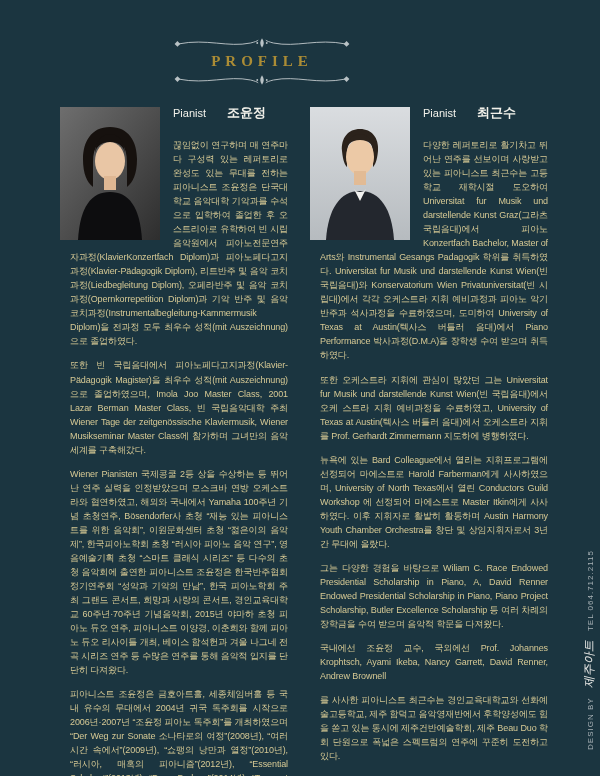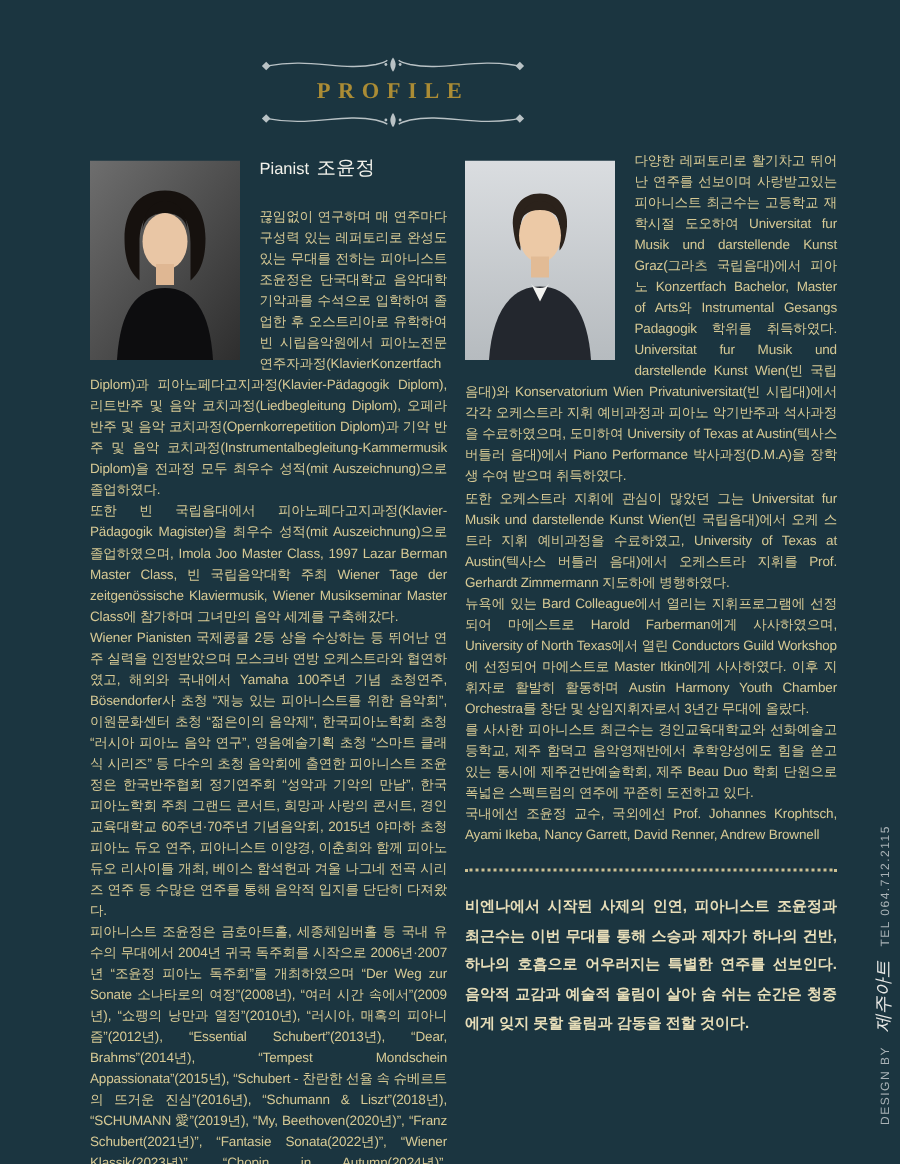--- a/index.html
+++ b/index.html
@@ -18,23 +18,23 @@
   }
   .col { position:absolute; top:100px; }
   .col-left  { left:60px;  width:238px; }
   .col-right { left:310px; width:248px; }
   .photo {
     float:left; width:100px; height:133px; margin:7px 13px 8px 0;
     display:block;
   }
   .profile-header { color:#f2f1ea; padding-top:3px; margin-bottom:16px; }
   .profile-role { font-size:11px; font-weight:normal; }
-  .profile-name { font-size:13px; font-weight:normal; margin-left:5px; }
+  .profile-name { font-size:13px; font-weight:bold; margin-left:21px; }
   .bio p {
-    margin:0; text-align:justify;
+    margin:10px; text-align:justify;
     font-size:9px; line-height:1.56; letter-spacing:-0.1px;
     color:#d6c994;
   }
   .divider {
     border:0; border-top:2px dotted #cdc194;
     margin:16px 0 14px 0; clear:both;
   }
   .closing {
     font-size:10px; font-weight:bold; line-height:1.95;
     color:#e6ddb8; text-align:justify; margin:0;
@@ -101,21 +101,21 @@
       <ellipse cx="50" cy="54" rx="15" ry="19" fill="#e9c6a5"></ellipse>
       <path d="M35 48 C35 34 42 27 50 27 C58 27 65 34 65 48 C65 41 60 35 50 35 C40 35 35 41 35 48 Z" fill="#16110e"></path>
       <rect x="44" y="69" width="12" height="14" fill="#dfb793"></rect>
       <path d="M18 133 C20 100 31 85 50 85 C69 85 80 100 82 133 Z" fill="#0d0d0f"></path>
     </svg>
     <div class="profile-header">
       <span class="profile-role">Pianist</span><span class="profile-name">조윤정</span>
     </div>
     <div class="bio">
       <p>끊임없이 연구하며 매 연주마다 구성력 있는 레퍼토리로 완성도 있는 무대를 전하는 피아니스트 조윤정은 단국대학교 음악대학 기악과를 수석으로 입학하여 졸업한 후 오스트리아로 유학하여 빈 시립음악원에서 피아노전문연주자과정(KlavierKonzertfach Diplom)과 피아노페다고지과정(Klavier-Pädagogik Diplom), 리트반주 및 음악 코치과정(Liedbegleitung Diplom), 오페라반주 및 음악 코치과정(Opernkorrepetition Diplom)과 기악 반주 및 음악 코치과정(Instrumentalbegleitung-Kammermusik Diplom)을 전과정 모두 최우수 성적(mit Auszeichnung)으로 졸업하였다.</p>
-      <p>또한 빈 국립음대에서 피아노페다고지과정(Klavier-Pädagogik Magister)을 최우수 성적(mit Auszeichnung)으로 졸업하였으며, Imola Joo Master Class, 1997 Lazar Berman Master Class, 빈 국립음악대학 주최 Wiener Tage der zeitgenössische Klaviermusik, Wiener Musikseminar Master Class에 참가하며 그녀만의 음악 세계를 구축해갔다.</p>
+      <p>또한 빈 국립음대에서 피아노페다고지과정(Klavier-Pädagogik Magister)을 최우수 성적(mit Auszeichnung)으로 졸업하였으며, Imola Joo Master Class, 2001 Lazar Berman Master Class, 빈 국립음악대학 주최 Wiener Tage der zeitgenössische Klaviermusik, Wiener Musikseminar Master Class에 참가하며 그녀만의 음악 세계를 구축해갔다.</p>
       <p>Wiener Pianisten 국제콩쿨 2등 상을 수상하는 등 뛰어난 연주 실력을 인정받았으며 모스크바 연방 오케스트라와 협연하였고, 해외와 국내에서 Yamaha 100주년 기념 초청연주, Bösendorfer사 초청 “재능 있는 피아니스트를 위한 음악회”, 이원문화센터 초청 “젊은이의 음악제”, 한국피아노학회 초청 “러시아 피아노 음악 연구”, 영음예술기획 초청 “스마트 클래식 시리즈” 등 다수의 초청 음악회에 출연한 피아니스트 조윤정은 한국반주협회 정기연주회 “성악과 기악의 만남”, 한국 피아노학회 주최 그랜드 콘서트, 희망과 사랑의 콘서트, 경인교육대학교 60주년·70주년 기념음악회, 2015년 야마하 초청 피아노 듀오 연주, 피아니스트 이양경, 이춘희와 함께 피아노 듀오 리사이틀 개최, 베이스 함석헌과 겨울 나그네 전곡 시리즈 연주 등 수많은 연주를 통해 음악적 입지를 단단히 다져왔다.</p>
       <p>피아니스트 조윤정은 금호아트홀, 세종체임버홀 등 국내 유수의 무대에서 2004년 귀국 독주회를 시작으로 2006년·2007년 “조윤정 피아노 독주회”를 개최하였으며 “Der Weg zur Sonate 소나타로의 여정”(2008년), “여러 시간 속에서”(2009년), “쇼팽의 낭만과 열정”(2010년), “러시아, 매혹의 피아니즘”(2012년), “Essential Schubert”(2013년), “Dear, Brahms”(2014년), “Tempest Mondschein Appassionata”(2015년), “Schubert - 찬란한 선율 속 슈베르트의 뜨거운 진심”(2016년), “Schumann &amp; Liszt”(2018년), “SCHUMANN 愛”(2019년), “My, Beethoven(2020년)”, “Franz Schubert(2021년)”, “Fantasie Sonata(2022년)”, “Wiener Klassik(2023년)”, “Chopin in Autumn(2024년)”, “Inspiration(2025년)” 등 매년 테마가 있는 이색적인 독주회를 개최하여 섬세한 음악상을 선보였다. 또한 2020년, 피아노 트리오 “Trio Music Friends”를 창단하여 통찰력 있는 해석과 뛰어난 연주력으로 청중들에게 호평을 받았으며 꾸준한 연주 활동을 펼치고 있다.</p>
 
     </div>
   </div>
 
   <div class="col col-right">
     <svg class="photo" viewBox="0 0 100 133" preserveAspectRatio="none">
       <defs>
         <linearGradient id="bgR" x1="0" y1="0" x2="0" y2="1">
@@ -124,26 +124,30 @@
         </linearGradient>
       </defs>
       <rect width="100" height="133" fill="url(#bgR)"></rect>
       <path d="M50 22 C38 22 31 31 32 44 C33 54 35 58 37 60 L37 46 C37 36 43 30 50 30 C57 30 63 36 63 46 L63 60 C65 58 67 54 68 44 C69 31 62 22 50 22 Z" fill="#2b221b"></path>
       <ellipse cx="50" cy="50" rx="14" ry="18" fill="#ecc9a6"></ellipse>
       <path d="M36 46 C36 33 43 27 50 27 C57 27 64 33 64 46 C64 38 59 33 50 33 C41 33 36 38 36 46 Z" fill="#2b221b"></path>
       <rect x="44" y="64" width="12" height="14" fill="#e2bb95"></rect>
       <path d="M16 133 C18 102 30 84 50 84 C70 84 82 102 84 133 Z" fill="#23272e"></path>
       <path d="M44 82 L50 94 L56 82 C54 86 46 86 44 82 Z" fill="#f2f2f0"></path>
     </svg>
+    <div class="profile-header">
+      <span class="profile-role">Pianist</span><span class="profile-name">최근수</span>
+    </div>
     <div class="bio">
       <p>다양한 레퍼토리로 활기차고 뛰어난 연주를 선보이며 사랑받고있는 피아니스트 최근수는 고등학교 재학시절 도오하여 Universitat fur Musik und darstellende Kunst Graz(그라츠 국립음대)에서 피아노 Konzertfach Bachelor, Master of Arts와 Instrumental Gesangs Padagogik 학위를 취득하였다. Universitat fur Musik und darstellende Kunst Wien(빈 국립음대)와 Konservatorium Wien Privatuniversitat(빈 시립대)에서 각각 오케스트라 지휘 예비과정과 피아노 악기반주과 석사과정을 수료하였으며, 도미하여 University of Texas at Austin(텍사스 버틀러 음대)에서 Piano Performance 박사과정(D.M.A)을 장학생 수여 받으며 취득하였다.</p>
       <p>또한 오케스트라 지휘에 관심이 많았던 그는 Universitat fur Musik und darstellende Kunst Wien(빈 국립음대)에서 오케 스트라 지휘 예비과정을 수료하였고, University of Texas at Austin(텍사스 버틀러 음대)에서 오케스트라 지휘를 Prof. Gerhardt Zimmermann 지도하에 병행하였다.</p>
       <p>뉴욕에 있는 Bard Colleague에서 열리는 지휘프로그램에 선정되어 마에스트로 Harold Farberman에게 사사하였으며, University of North Texas에서 열린 Conductors Guild Workshop 에 선정되어 마에스트로 Master Itkin에게 사사하였다. 이후 지휘자로 활발히 활동하며 Austin Harmony Youth Chamber Orchestra를 창단 및 상임지휘자로서 3년간 무대에 올랐다.</p>
+      <p>그는 다양한 경험을 바탕으로 Wiliam C. Race Endowed Presidential Scholarship in Piano, A, David Renner Endowed Presidential Scholarship in Piano, Piano Project Scholarship, Butler Excellence Scholarship 등 여러 차례의 장학금을 수여 받으며 음악적 학문을 다져왔다.</p>
+      <p>국내에선 조윤정 교수, 국외에선 Prof. Johannes Krophtsch, Ayami Ikeba, Nancy Garrett, David Renner, Andrew Brownell</p>
       <p>를 사사한 피아니스트 최근수는 경인교육대학교와 선화예술고등학교, 제주 함덕고 음악영재반에서 후학양성에도 힘을 쏟고 있는 동시에 제주건반예술학회, 제주 Beau Duo 학회 단원으로 폭넓은 스펙트럼의 연주에 꾸준히 도전하고 있다.</p>
-      <p>국내에선 조윤정 교수, 국외에선 Prof. Johannes Krophtsch, Ayami Ikeba, Nancy Garrett, David Renner, Andrew Brownell</p>
     </div>
     <hr class="divider">
     <p class="closing">비엔나에서 시작된 사제의 인연, 피아니스트 조윤정과 최근수는 이번 무대를 통해 스승과 제자가 하나의 건반, 하나의 호흡으로 어우러지는 특별한 연주를 선보인다. 음악적 교감과 예술적 울림이 살아 숨 쉬는 순간은 청중에게 잊지 못할 울림과 감동을 전할 것이다.</p>
   </div>
 
   <div class="credit">
     <span class="credit-inner">
       <span>DESIGN BY</span>
       <span class="credit-logo">제주아트</span>
       <span>TEL 064.712.2115</span>

